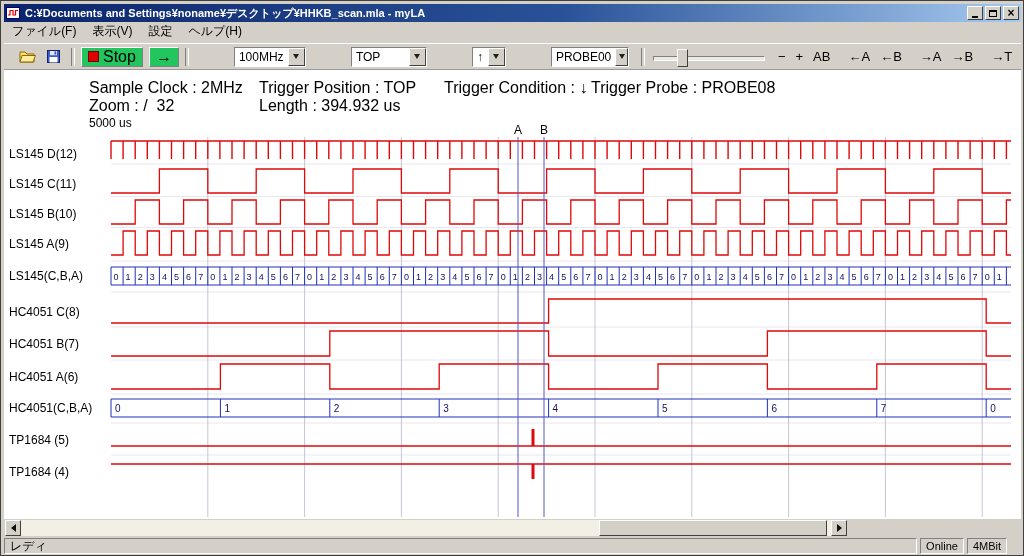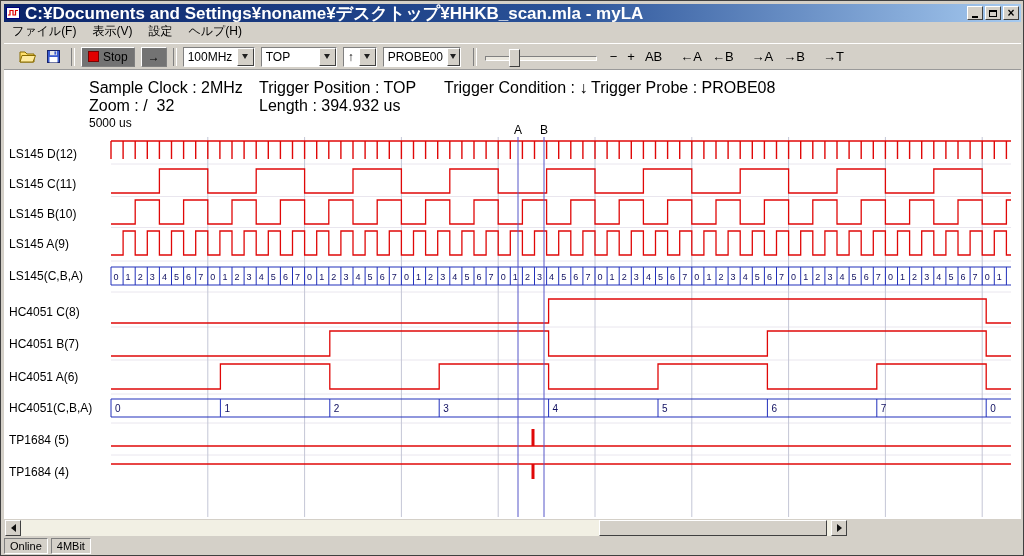--- a/index.html
+++ b/index.html
@@ -4,47 +4,47 @@
 <style>
   html,body{margin:0;padding:0;background:#808080;}
   .window{position:relative;width:1024px;height:556px;background:#d4d0c8;
           font-family:"Liberation Sans",sans-serif;overflow:hidden;
           border:1px solid #404040;box-sizing:border-box;}
   
   .titlebar{position:absolute;left:3px;top:3px;width:1017px;height:18px;
             background:linear-gradient(90deg,#0a246a 0%,#2a5298 55%,#a6caf0 100%);
             display:flex;align-items:center;padding:0 2px;box-sizing:border-box;}
   .titleicon{width:15px;height:14px;display:inline-flex;align-items:center;}
-  .titletext{color:#fff;font-size:17px;font-weight:bold;margin-left:4px;flex:1;
+  .titletext{color:#fff;font-size:11px;font-weight:bold;margin-left:4px;flex:1;
              white-space:nowrap;overflow:hidden;}
   .winbtns{display:flex;gap:2px;}
   .winbtn{width:16px;height:14px;background:#d4d0c8;border:1px solid;
           border-color:#fff #404040 #404040 #fff;padding:0;display:flex;
           align-items:center;justify-content:center;font-size:11px;line-height:1;
           font-family:"Liberation Sans",sans-serif;}
   .glyph-min{display:block;width:6px;height:2px;background:#000;margin-top:7px;}
   .glyph-max{display:block;width:8px;height:7px;border:1px solid #000;border-top:2px solid #000;box-sizing:border-box;}
   .glyph-close{font-weight:bold;font-size:12px;margin-top:-1px;}
   
   .menubar{position:absolute;left:3px;top:22px;width:1017px;height:19px;
            display:flex;align-items:flex-end;font-size:12px;}
   .menuitem{padding:2px 8px;}
   
   .toolbar{position:absolute;left:3px;top:42px;width:1017px;height:26px;
            border-top:1px solid #fff;display:flex;align-items:center;
            font-size:12px;padding-left:10px;box-sizing:border-box;}
   .fbtn{background:none;border:none;padding:0 5px;height:20px;display:inline-flex;
         align-items:center;font-size:13px;font-family:"Liberation Sans",sans-serif;}
-  .tbtn{background:#737373;border:1px solid;border-color:#fff #808080 #808080 #fff;
+  .tbtn{background:#22c55e;border:1px solid;border-color:#fff #808080 #808080 #fff;
         height:20px;display:inline-flex;align-items:center;justify-content:center;
-        padding:0 6px;font-size:12px;gap:4px;font-family:"Liberation Sans",sans-serif;text-align:right;}
+        padding:0 6px;font-size:16px;gap:4px;font-family:"Liberation Sans",sans-serif;text-align:right;}
   .tsep{width:2px;height:18px;border-left:1px solid #808080;border-right:1px solid #fff;margin:0 6px;}
   .stopsq{display:inline-block;width:9px;height:9px;background:#e00000;border:1px solid #7a0000;}
   .combo{display:inline-flex;height:20px;border:1px solid;border-color:#808080 #fff #fff #808080;
-         background:#fff;align-items:stretch;margin-right:6px;box-sizing:border-box;}
+         background:#fff;align-items:stretch;margin-right:6px;box-sizing:border-box;margin-left:39px;}
   .combo-val{padding:2px 4px 0 4px;font-size:12px;flex:1;white-space:nowrap;}
   .combo-btn{width:15px;background:#d4d0c8;border:1px solid;border-color:#fff #404040 #404040 #fff;
              display:flex;align-items:center;justify-content:center;}
   .tri{width:0;height:0;display:inline-block;}
   .tri-down{border-left:3px solid transparent;border-right:3px solid transparent;border-top:5px solid #202020;}
   .tri-left{border-top:4px solid transparent;border-bottom:4px solid transparent;border-right:5px solid #101010;}
   .tri-right{border-top:4px solid transparent;border-bottom:4px solid transparent;border-left:5px solid #101010;}
   .slider{position:relative;width:112px;height:20px;margin:0 8px 0 2px;}
   .slider-track{position:absolute;left:0;right:0;top:9px;height:3px;background:#ece9e0;
                 border:1px solid;border-color:#808080 #fff #fff #808080;}
@@ -485,17 +485,18 @@
       <div class="scrolltrack">
         <div class="scrollthumb"></div>
       </div>
       <button class="scrollbtn">
           <span class="tri tri-right"></span>
         </button>
     </div>
   </div>
 
   <div class="statusbar">
+    <span class="spanel sleft">レディ</span>
     <span class="spanel">Online</span>
     <span class="spanel">4MBit</span>
   </div>
 
 </div>
 
 </body></html>

